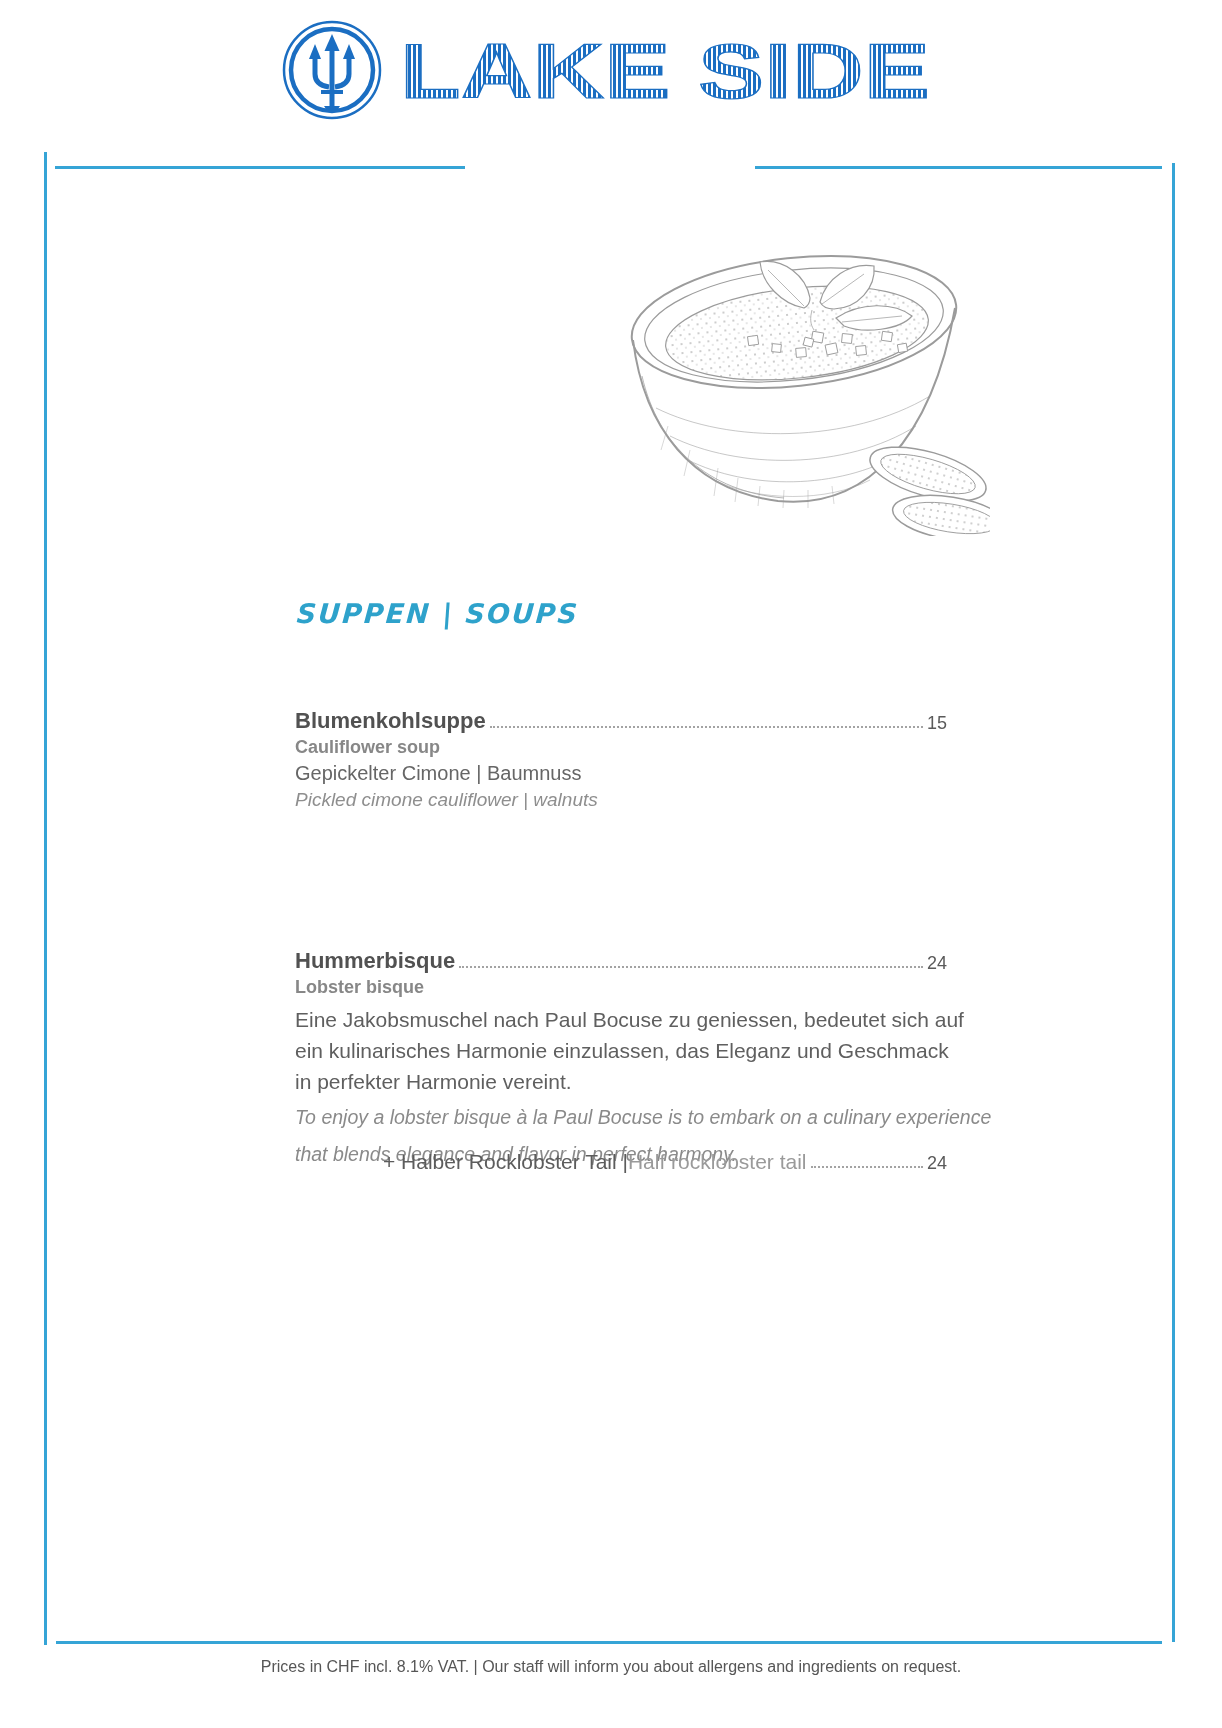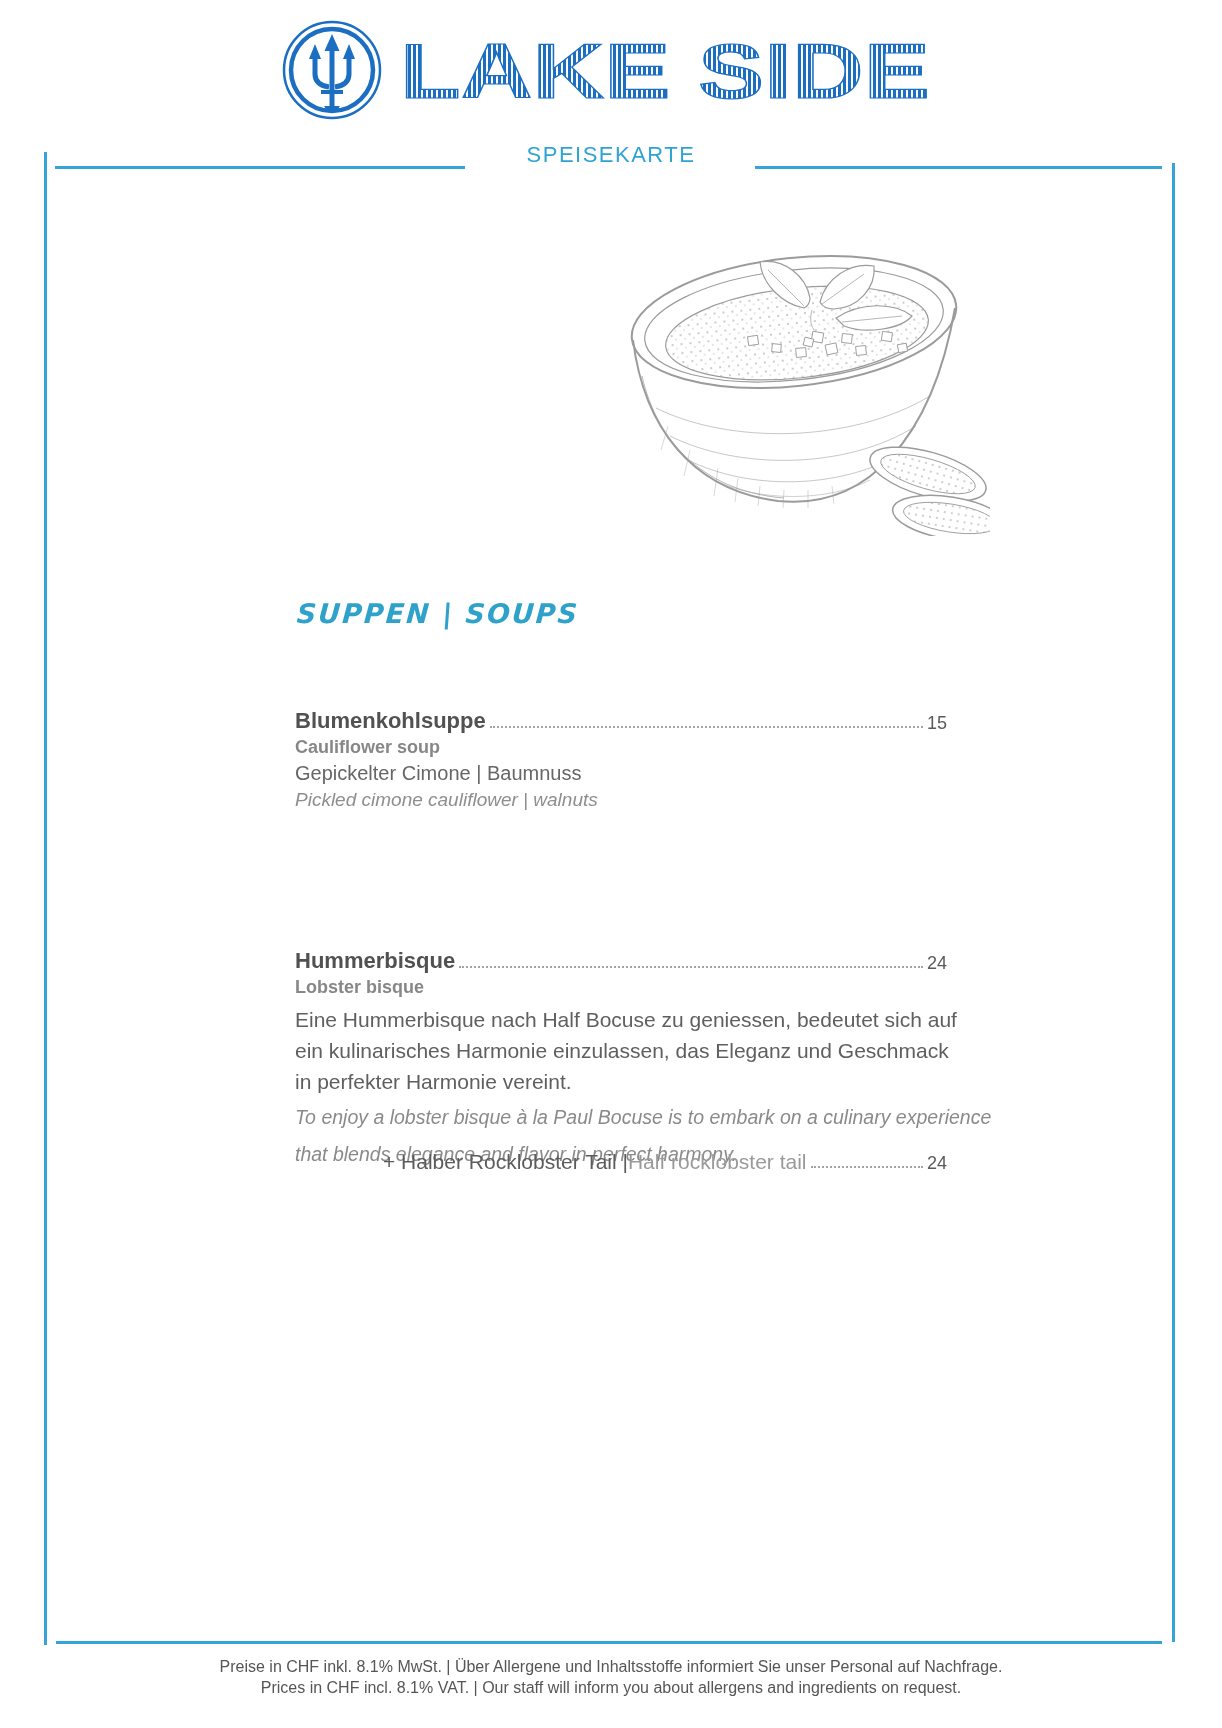--- a/index.html
+++ b/index.html
@@ -82,21 +82,20 @@
       <text x="122" y="80" font-family="Liberation Sans, sans-serif" font-size="78" font-weight="bold" fill="url(#stripes)" stroke="#1b6ec2" stroke-width="1.2" textLength="530" lengthAdjust="spacingAndGlyphs">LAKE SIDE</text>
     </svg>
   </div>
 
   <div class="frame" id="frame-left"></div>
   <div class="frame" id="frame-right"></div>
   <div class="frame" id="frame-top-1"></div>
   <div class="frame" id="frame-top-2"></div>
   <div class="frame" id="frame-bottom"></div>
 
-  <div id="menu-title">SPEISEKARTE</div>
 
   <div style="position:absolute;left:598px;top:230px;">
     <svg width="392" height="306" viewBox="0 0 392 306">
       <defs>
         <pattern id="stipple" width="9" height="9" patternUnits="userSpaceOnUse">
           <circle cx="2" cy="3" r="1" fill="#bcbcbc"></circle>
           <circle cx="6" cy="7" r="0.8" fill="#c6c6c6"></circle>
         </pattern>
         <pattern id="stipple2" width="7" height="7" patternUnits="userSpaceOnUse">
           <circle cx="3" cy="3" r="0.9" fill="#b9b9b9"></circle>
@@ -177,37 +176,36 @@
 
 
   <div class="item" style="top:948px;">
     <div class="title-row">
       <span class="item-name">Hummerbisque</span>
       <span class="leader"></span>
       <span class="price">24</span>
     </div>
     <div class="item-name-en">Lobster bisque</div>
     <div style="margin-top:6px;">
-      <div class="desc-de-line">Eine Hummerbisque nach Half Bocuse zu geniessen, bedeutet sich auf</div>
+      <div class="desc-de-line">Eine Jakobsmuschel nach Paul Bocuse zu geniessen, bedeutet sich auf</div>
       <div class="desc-de-line">ein kulinarisches Harmonie einzulassen, das Eleganz und Geschmack</div>
       <div class="desc-de-line">in perfekter Harmonie vereint.</div>
     </div>
     <div style="margin-top:2px;">
       <div class="desc-en-line">To enjoy a lobster bisque à la Paul Bocuse is to embark on a culinary experience</div>
       <div class="desc-en-line">that blends elegance and flavor in perfect harmony.</div>
     </div>
   </div>
 
   <div class="addon" style="top:1150px;">
     <div class="title-row">
       <span class="label">+ Halber Rocklobster Tail | </span>
       <span class="label-light">Half rocklobster tail</span>
       <span class="leader"></span>
       <span class="price">24</span>
     </div>
   </div>
 
   <div id="footer">
-    <div>Preise in CHF inkl. 8.1% MwSt. | Über Allergene und Inhaltsstoffe informiert Sie unser Personal auf Nachfrage.</div>
     <div>Prices in CHF incl. 8.1% VAT. | Our staff will inform you about allergens and ingredients on request.</div>
   </div>
 
 </div>
 
 </body></html>

